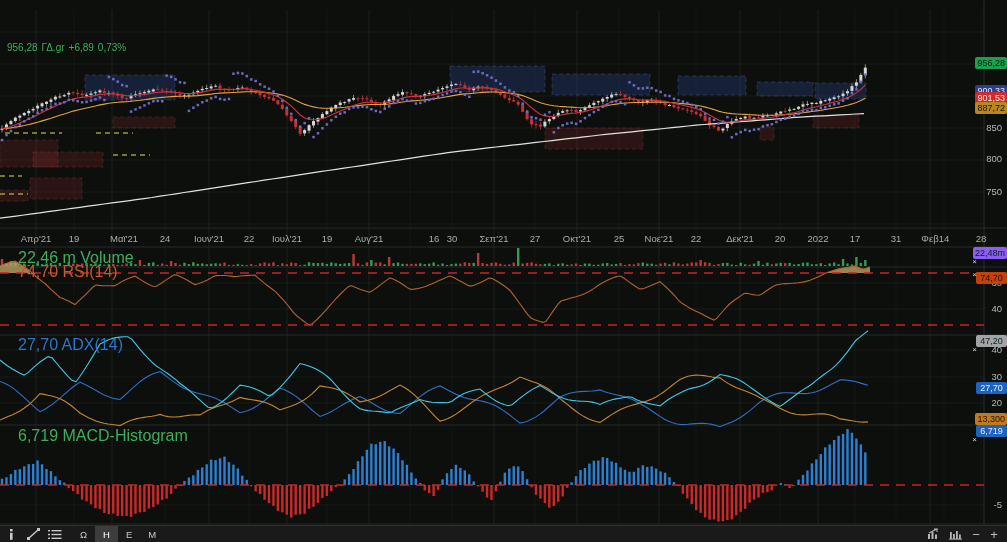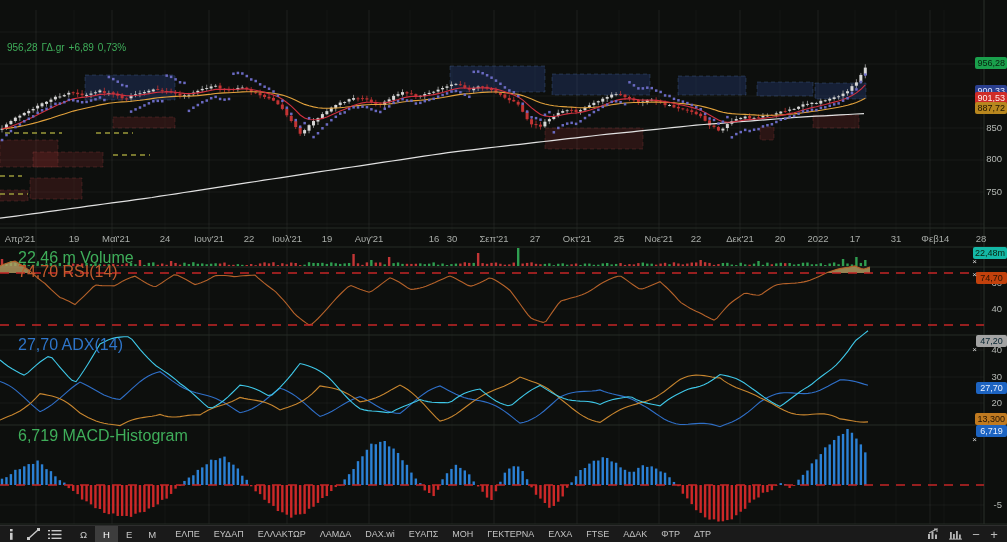--- a/index.html
+++ b/index.html
@@ -1101,33 +1101,33 @@
         <div class="axlab" style="top: 277px;">60</div>
         <div class="axlab" style="top: 303px;">40</div>
         <div class="axlab" style="top: 344px;">40</div>
         <div class="axlab" style="top: 371px;">30</div>
         <div class="axlab" style="top: 397px;">20</div>
         <div class="axlab" style="top: 499px;">-5</div>
         <div class="badge" style="top: 85px; background: rgb(42, 63, 143); color: rgb(223, 230, 255);">900,33</div>
         <div class="badge" style="top: 57px; background: rgb(26, 160, 76); color: rgb(7, 35, 15);">956,28</div>
         <div class="badge" style="top: 92px; background: rgb(207, 43, 40); color: rgb(255, 236, 236);">901,53</div>
         <div class="badge" style="top: 102px; background: rgb(184, 135, 30); color: rgb(29, 20, 3);">887,72</div>
-        <div class="badge" style="top: 247px; background: #14b8a6; color: rgb(7, 35, 15);">22,48m</div>
+        <div class="badge" style="top: 247px; background: #8b5cf6; color: rgb(7, 35, 15);">22,48m</div>
         <div class="bx" style="top: 258px;">×</div>
         <div class="badge" style="top: 272px; background: #c2410c; color: rgb(42, 20, 3);">74,70</div>
         <div class="bx" style="top: 271px;">×</div>
         <div class="badge" style="top: 335px; background: #a3a3a3; color: rgb(6, 36, 48);">47,20</div>
         <div class="bx" style="top: 346px;">×</div>
         <div class="badge" style="top: 382px; background: rgb(29, 100, 194); color: rgb(232, 240, 255);">27,70</div>
         <div class="badge" style="top: 413px; background: rgb(192, 122, 32); color: rgb(36, 20, 2);">13,300</div>
         <div class="badge" style="top: 425px; background: rgb(29, 100, 194); color: rgb(232, 240, 255);">6,719</div>
         <div class="bx" style="top: 436px;">×</div>
-        <div class="dtick" style="left: 20px;">Απρ'21</div>
+        <div class="dtick" style="left: 36px;">Απρ'21</div>
         <div class="dtick" style="left: 74px;">19</div>
-        <div class="dtick" style="left: 116px; text-align: center;">Μαϊ'21</div>
+        <div class="dtick" style="left: 124px; text-align: center;">Μαϊ'21</div>
         <div class="dtick" style="left: 165px;">24</div>
         <div class="dtick" style="left: 209px;">Ιουν'21</div>
         <div class="dtick" style="left: 249px;">22</div>
         <div class="dtick" style="left: 287px;">Ιουλ'21</div>
         <div class="dtick" style="left: 327px;">19</div>
         <div class="dtick" style="left: 369px;">Αυγ'21</div>
         <div class="dtick" style="left: 434px;">16</div>
         <div class="dtick" style="left: 452px;">30</div>
         <div class="dtick" style="left: 494px;">Σεπ'21</div>
         <div class="dtick" style="left: 535px;">27</div>
@@ -1169,35 +1169,20 @@
           <rect x="0" y="8.6" width="2" height="1.4" fill="#c9c9c9"></rect>
           <rect x="3.5" y="8.6" width="10" height="1.4" fill="#c9c9c9"></rect>
         </svg>
     </div>
     <div id="tb-modes" style="display:flex;height:17px;margin-left:6px;">
         <div class="tb-btn">Ω</div>
         <div class="tb-btn active">H</div>
         <div class="tb-btn">E</div>
         <div class="tb-btn">M</div>
       </div>
-    <div id="tb-tabs" style="display:flex;height:17px;margin-left:4px;">
-        <div class="tb-tab">ΕΛΠΕ</div>
-        <div class="tb-tab">ΕΥΔΑΠ</div>
-        <div class="tb-tab">ΕΛΛΑΚΤΩΡ</div>
-        <div class="tb-tab">ΛΑΜΔΑ</div>
-        <div class="tb-tab">DAX.wi</div>
-        <div class="tb-tab">ΕΥΑΠΣ</div>
-        <div class="tb-tab">ΜΟΗ</div>
-        <div class="tb-tab">ΓΕΚΤΕΡΝΑ</div>
-        <div class="tb-tab">ΕΛΧΑ</div>
-        <div class="tb-tab">FTSE</div>
-        <div class="tb-tab">ΑΔΑΚ</div>
-        <div class="tb-tab">ΦΤΡ</div>
-        <div class="tb-tab">ΔΤΡ</div>
-      </div>
     <div class="tb-right">
       <div class="tb-icon">
         <svg width="14" height="12" viewBox="0 0 14 12">
             <rect x="1" y="6" width="2" height="5" fill="#b5b5b5"></rect>
             <rect x="4.5" y="4" width="2" height="7" fill="#b5b5b5"></rect>
             <rect x="8" y="6.5" width="2" height="4.5" fill="#b5b5b5"></rect>
             <path d="M2 5 L10 1 L10 4 M10 1 L7 1" stroke="#b5b5b5" stroke-width="1.1" fill="none"></path>
           </svg>
       </div>
       <div class="tb-icon">

